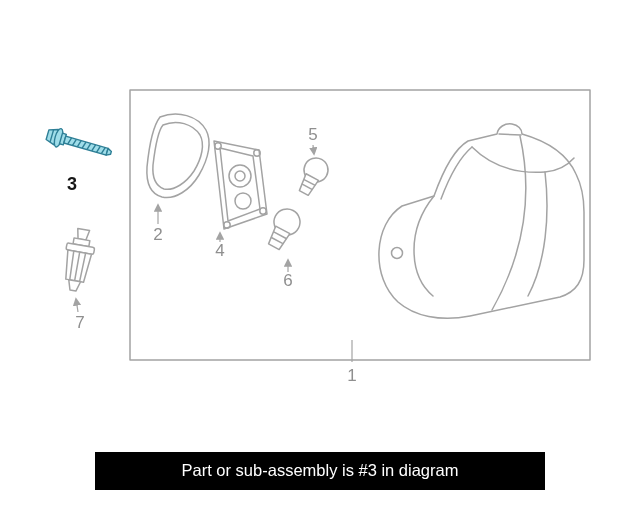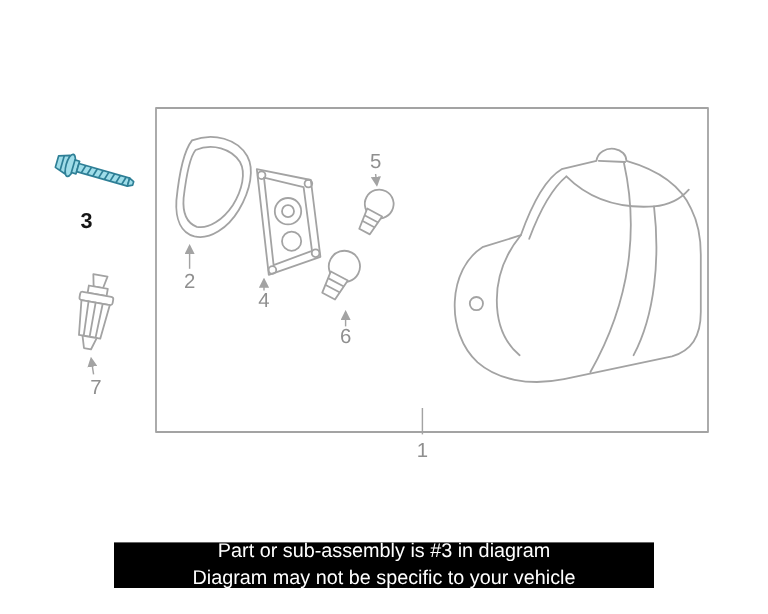--- a/index.html
+++ b/index.html
@@ -103,16 +103,15 @@
       <path class="fillw" d="M8,23 L32,23 L29,52 L11,52 Z"></path>
       <path class="line" d="M14,23 L15,52 M20,23 L20,52 M26,23 L25,52"></path>
       <path class="fillw" d="M14,52 L26,52 L23,62 L17,62 Z"></path>
     </g>
     <line x1="78" y1="312" x2="76" y2="299" class="leader"></line>
     <text x="80" y="328" class="label">7</text>
   </svg>
 
   <div class="banner">
     <div>Part or sub-assembly is #3 in diagram</div>
-    <div>Diagram may not be specific to your vehicle</div>
   </div>
 
 </div>
 
 </body></html>

